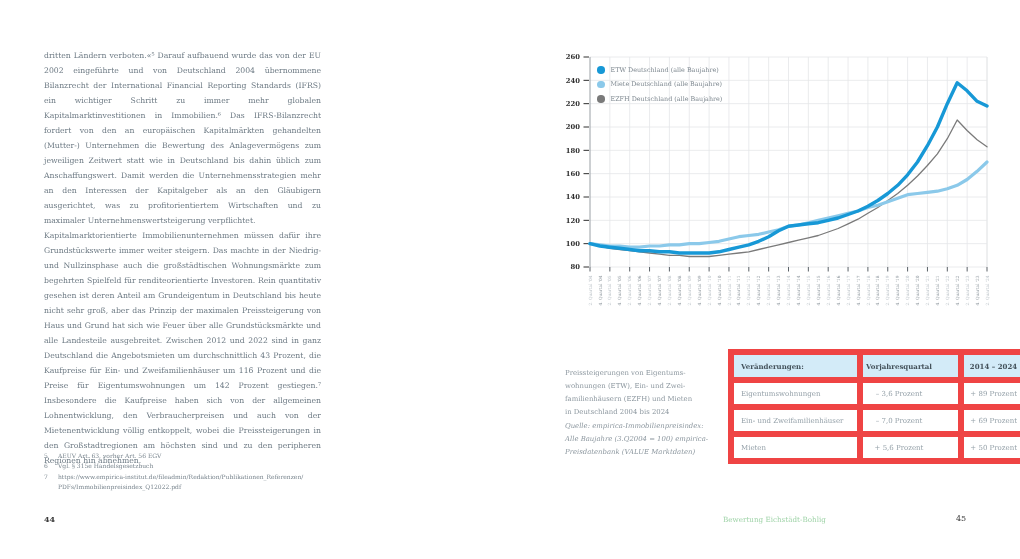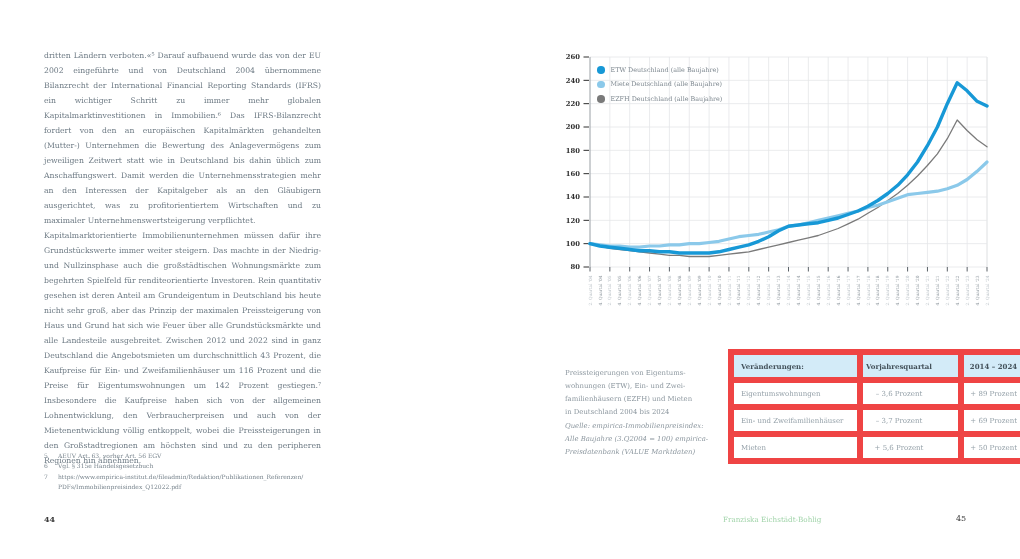--- a/index.html
+++ b/index.html
@@ -252,25 +252,25 @@
     </tr>
   </thead>
   <tbody>
     <tr>
       <td class="c1">Eigentumswohnungen</td>
       <td class="c2">– 3,6 Prozent</td>
       <td class="c3">+ 89 Prozent</td>
     </tr>
     <tr>
       <td class="c1">Ein- und Zweifamilienhäuser</td>
-      <td class="c2">– 3,7 Prozent</td>
+      <td class="c2">– 7,0 Prozent</td>
       <td class="c3">+ 69 Prozent</td>
     </tr>
     <tr>
       <td class="c1">Mieten</td>
       <td class="c2">+ 5,6 Prozent</td>
       <td class="c3">+ 50 Prozent</td>
     </tr>
   </tbody>
 </table>
 
-<div class="abs" id="footer-author" style="color: rgb(159, 211, 168);">Franziska Eichstädt-Bohlig</div>
+<div class="abs" id="footer-author" style="color: rgb(159, 211, 168);">Bewertung Eichstädt-Bohlig</div>
 <div class="abs" id="page-num-right">45</div>
 
 </body></html>

